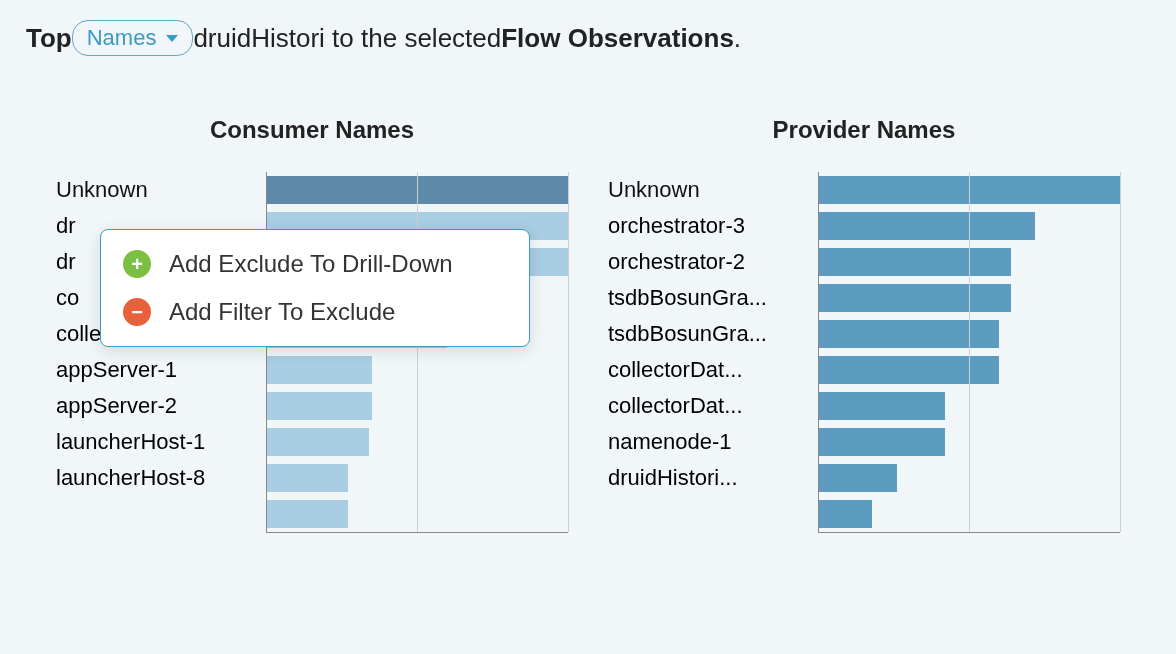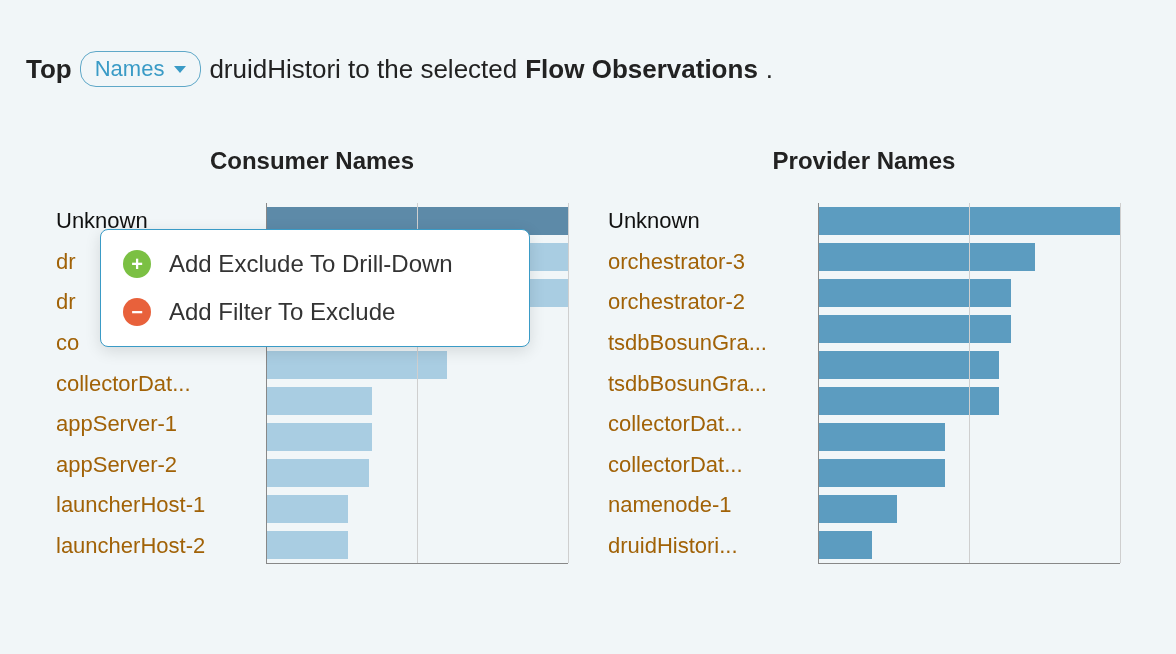--- a/index.html
+++ b/index.html
@@ -11,25 +11,23 @@
     height: 654px;
     overflow: hidden;
     position: relative;
   }
   .page {
     padding: 20px 26px;
   }
   .header {
     display: flex;
     align-items: center;
-    gap: 8px;
     font-size: 26px;
     color: #222;
     margin-bottom: 60px;
-    margin-top: 31px;
   }
   .header .bold { font-weight: 700; }
   .dropdown {
     display: inline-flex;
     align-items: center;
     gap: 10px;
     border: 1px solid #5fa8c8;
     border-radius: 16px;
     padding: 4px 14px;
     color: #3a9bc6;
@@ -59,33 +57,32 @@
     color: #222;
     margin-bottom: 28px;
   }
   .chart-body {
     display: flex;
   }
   .labels {
     width: 210px;
     display: flex;
     flex-direction: column;
-    justify-content: space-between;
   }
   .plot {
     flex: 1;
     position: relative;
     border-bottom: 1px solid #888;
   }
   .row {
     height: 36px;
     display: flex;
     align-items: center;
     font-size: 22px;
-    color: #a16207;
+    color: #000000;
     white-space: nowrap;
     overflow: hidden;
     text-overflow: ellipsis;
   }
   .row.first { color: #111; }
   .bar-row {
     height: 36px;
     display: flex;
     align-items: center;
     padding: 2px 0;
@@ -166,21 +163,21 @@
         <div class="chart-body">
           <div class="labels">
             <div class="row first">Unknown</div>
             <div class="row">dr</div>
             <div class="row">dr</div>
             <div class="row">co</div>
             <div class="row">collectorDat...</div>
             <div class="row">appServer-1</div>
             <div class="row">appServer-2</div>
             <div class="row">launcherHost-1</div>
-            <div class="row">launcherHost-2</div>
+            <div class="row">launcherHost-8</div>
           </div>
           <div class="plot">
             <div class="grid">
               <div class="axis-left"></div>
               <div class="vline" style="left: 50%;"></div>
               <div class="vline" style="left: 100%;"></div>
             </div>
             <div class="bar-row">
               <div class="bar" style="width: 100%; background: rgb(93, 138, 168);"></div>
             </div>

